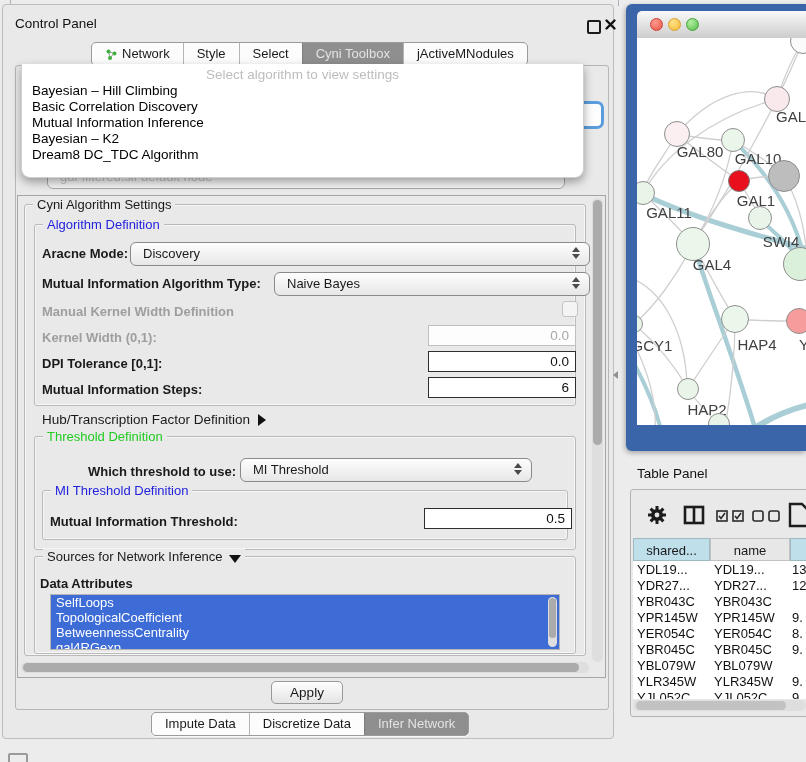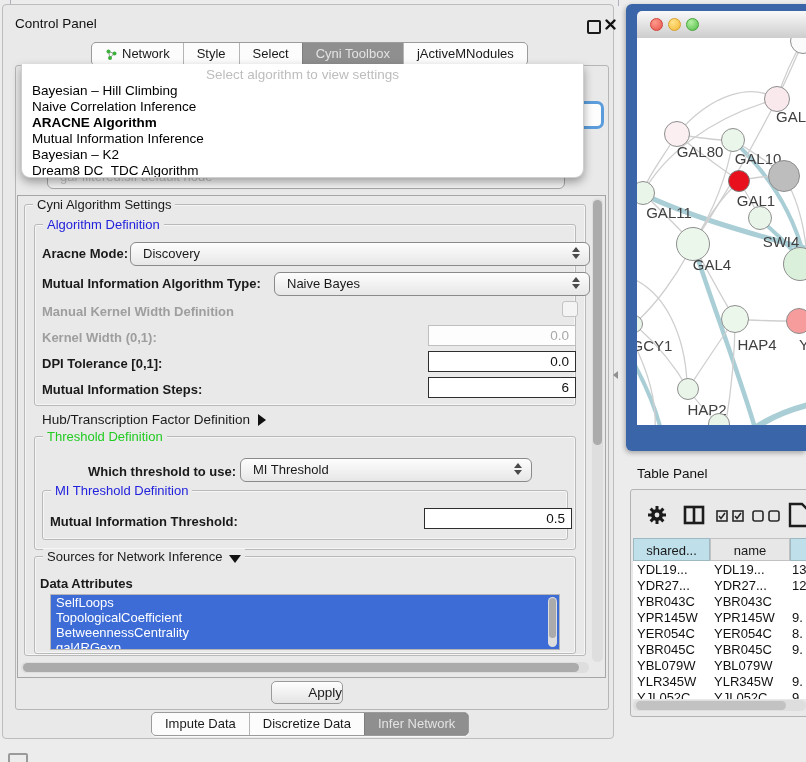--- a/index.html
+++ b/index.html
@@ -57,21 +57,21 @@
              border-bottom:6px solid transparent;border-left:8px solid #111;margin-left:8px;vertical-align:-2px;}
   .tri-down-s{display:inline-block;width:0;height:0;border-left:6px solid transparent;
               border-right:6px solid transparent;border-top:8px solid #111;margin-left:6px;vertical-align:-2px;}
   .listbox{position:absolute;background:#fff;border:1px solid #b5b5b5;overflow:hidden;}
   .li{height:15px;line-height:15px;padding-left:5px;background:#3d6cd7;color:#fff;font-size:13px;}
   .vscroll{position:absolute;background:#dedede;border-radius:6px;}
   .vthumb{position:absolute;background:#ababab;border-radius:5px;}
   .hscroll{position:absolute;background:#dedede;border-radius:6px;}
   .hthumb{position:absolute;background:#ababab;border-radius:5px;}
   .btn{position:absolute;border:1px solid #9a9a9a;border-radius:5px;background:linear-gradient(#fefefe,#e4e4e4);
-       text-align:right;font-size:13.5px;}
+       text-align:center;font-size:13.5px;}
   
   .netwin{position:absolute;left:626px;top:4px;width:180px;height:447px;background:#3a66a9;
           border-radius:6px 0 0 6px;box-shadow:-1px 2px 5px rgba(0,0,0,.3);}
   .net-title{position:absolute;left:11px;top:7px;right:0;height:27px;
              background:linear-gradient(#f9f9f9,#cdcdcd);border-bottom:1px solid #8f8f8f;
              border-radius:5px 0 0 0;}
   .light{position:absolute;top:7px;width:13px;height:13px;border-radius:50%;box-sizing:border-box;}
   .net-canvas{position:absolute;left:11px;top:34px;width:169px;height:387px;background:#fff;overflow:hidden;}
   .node{position:absolute;border-radius:50%;border:1.5px solid #8e8e8e;box-sizing:border-box;}
   .nlabel{position:absolute;font-size:15px;color:#404040;white-space:nowrap;}
@@ -129,22 +129,21 @@
         <span>jActiveMNodules</span>
       </div>
     </div>
 
     <div class="bg-combo">gal-filtered.sif default node</div>
     <div class="blue-ring"></div>
 
     <div class="dd">
       <div class="dd-ph">Select algorithm to view settings</div>
       <div class="dd-it">Bayesian – Hill Climbing</div>
-      <div class="dd-it">Naive Correlation Inference</div>
-      <div class="dd-it sel">ARACNE Algorithm</div>
+      <div class="dd-it">Basic Correlation Discovery</div>
       <div class="dd-it">Mutual Information Inference</div>
       <div class="dd-it">Bayesian – K2</div>
       <div class="dd-it">Dream8 DC_TDC Algorithm</div>
     </div>
 
     <div class="sp">
 
       <div class="grp" style="left:6px;top:8px;width:560px;height:450px;">
         <span class="legend">Cyni Algorithm Settings</span>
       </div>

